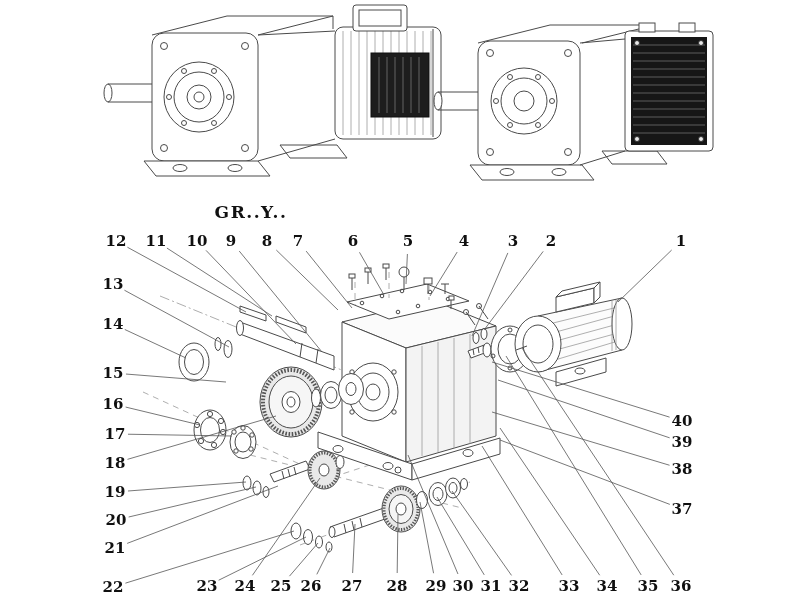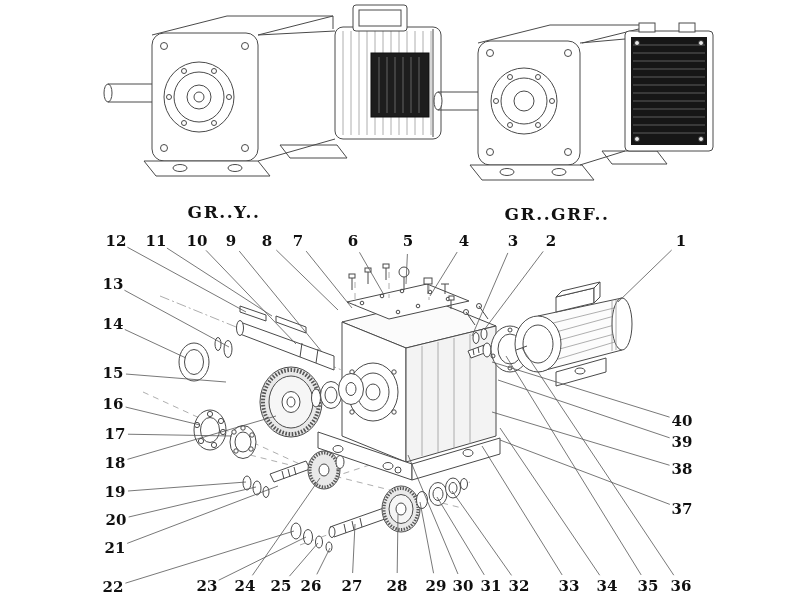--- a/index.html
+++ b/index.html
@@ -1,20 +1,20 @@
 <!DOCTYPE html>
 <html><head>
 <meta charset="utf-8">
 <style>
   * { margin:0; padding:0; box-sizing:border-box; }
   html,body { width:800px; height:600px; background:#ffffff; font-family:"DejaVu Serif", serif; }
   .page { position:relative; width:800px; height:600px; background:#fff; overflow:hidden; }
   svg.scene { position:absolute; left:0; top:0; }
   .model-title { position:absolute; font-weight:bold; font-size:17px; letter-spacing:1.5px; color:#111; transform:translateX(-50%); white-space:nowrap; }
-  .t-left  { left:224px; top:202px; }
+  .t-left  { left:251px; top:202px; }
   .t-right { left:557px; top:204px; }
 
   .ln  { fill:none; stroke:#4a4a4a; stroke-width:1; }
   .lnt { fill:none; stroke:#9a9a9a; stroke-width:0.8; }
   .fw  { fill:#ffffff; stroke:#4a4a4a; stroke-width:1; }
   .fg  { fill:#e9e9e9; stroke:#4a4a4a; stroke-width:1; }
   .ff  { fill:#f6f6f6; stroke:#4a4a4a; stroke-width:1; }
   .dash { fill:none; stroke:#999; stroke-width:0.8; stroke-dasharray:6 5; }
   .axis { fill:none; stroke:#8a8a8a; stroke-width:0.7; stroke-dasharray:10 3 2 3; }
   .teeth    { fill:none; stroke:#555; stroke-width:4; stroke-dasharray:1.6 1.6; }
@@ -350,14 +350,13 @@
         <line x1="669.5482582921251" y1="465.2644774876375" x2="492" y2="412" class="leader"></line>
         <text x="682" y="474" text-anchor="middle" class="callout-num">38</text>
         <line x1="669.6805732332194" y1="437.8488888068457" x2="498" y2="380" class="leader"></line>
         <text x="682" y="447" text-anchor="middle" class="callout-num">39</text>
         <line x1="669.584804231282" y1="417.14475499813494" x2="492" y2="362" class="leader"></line>
         <text x="682" y="426" text-anchor="middle" class="callout-num">40</text>
       </g>
   </svg>
 
   <div class="model-title t-left">GR..Y..</div>
-  <div class="model-title t-right">GR..GRF..</div>
 </div>
 
 </body></html>

